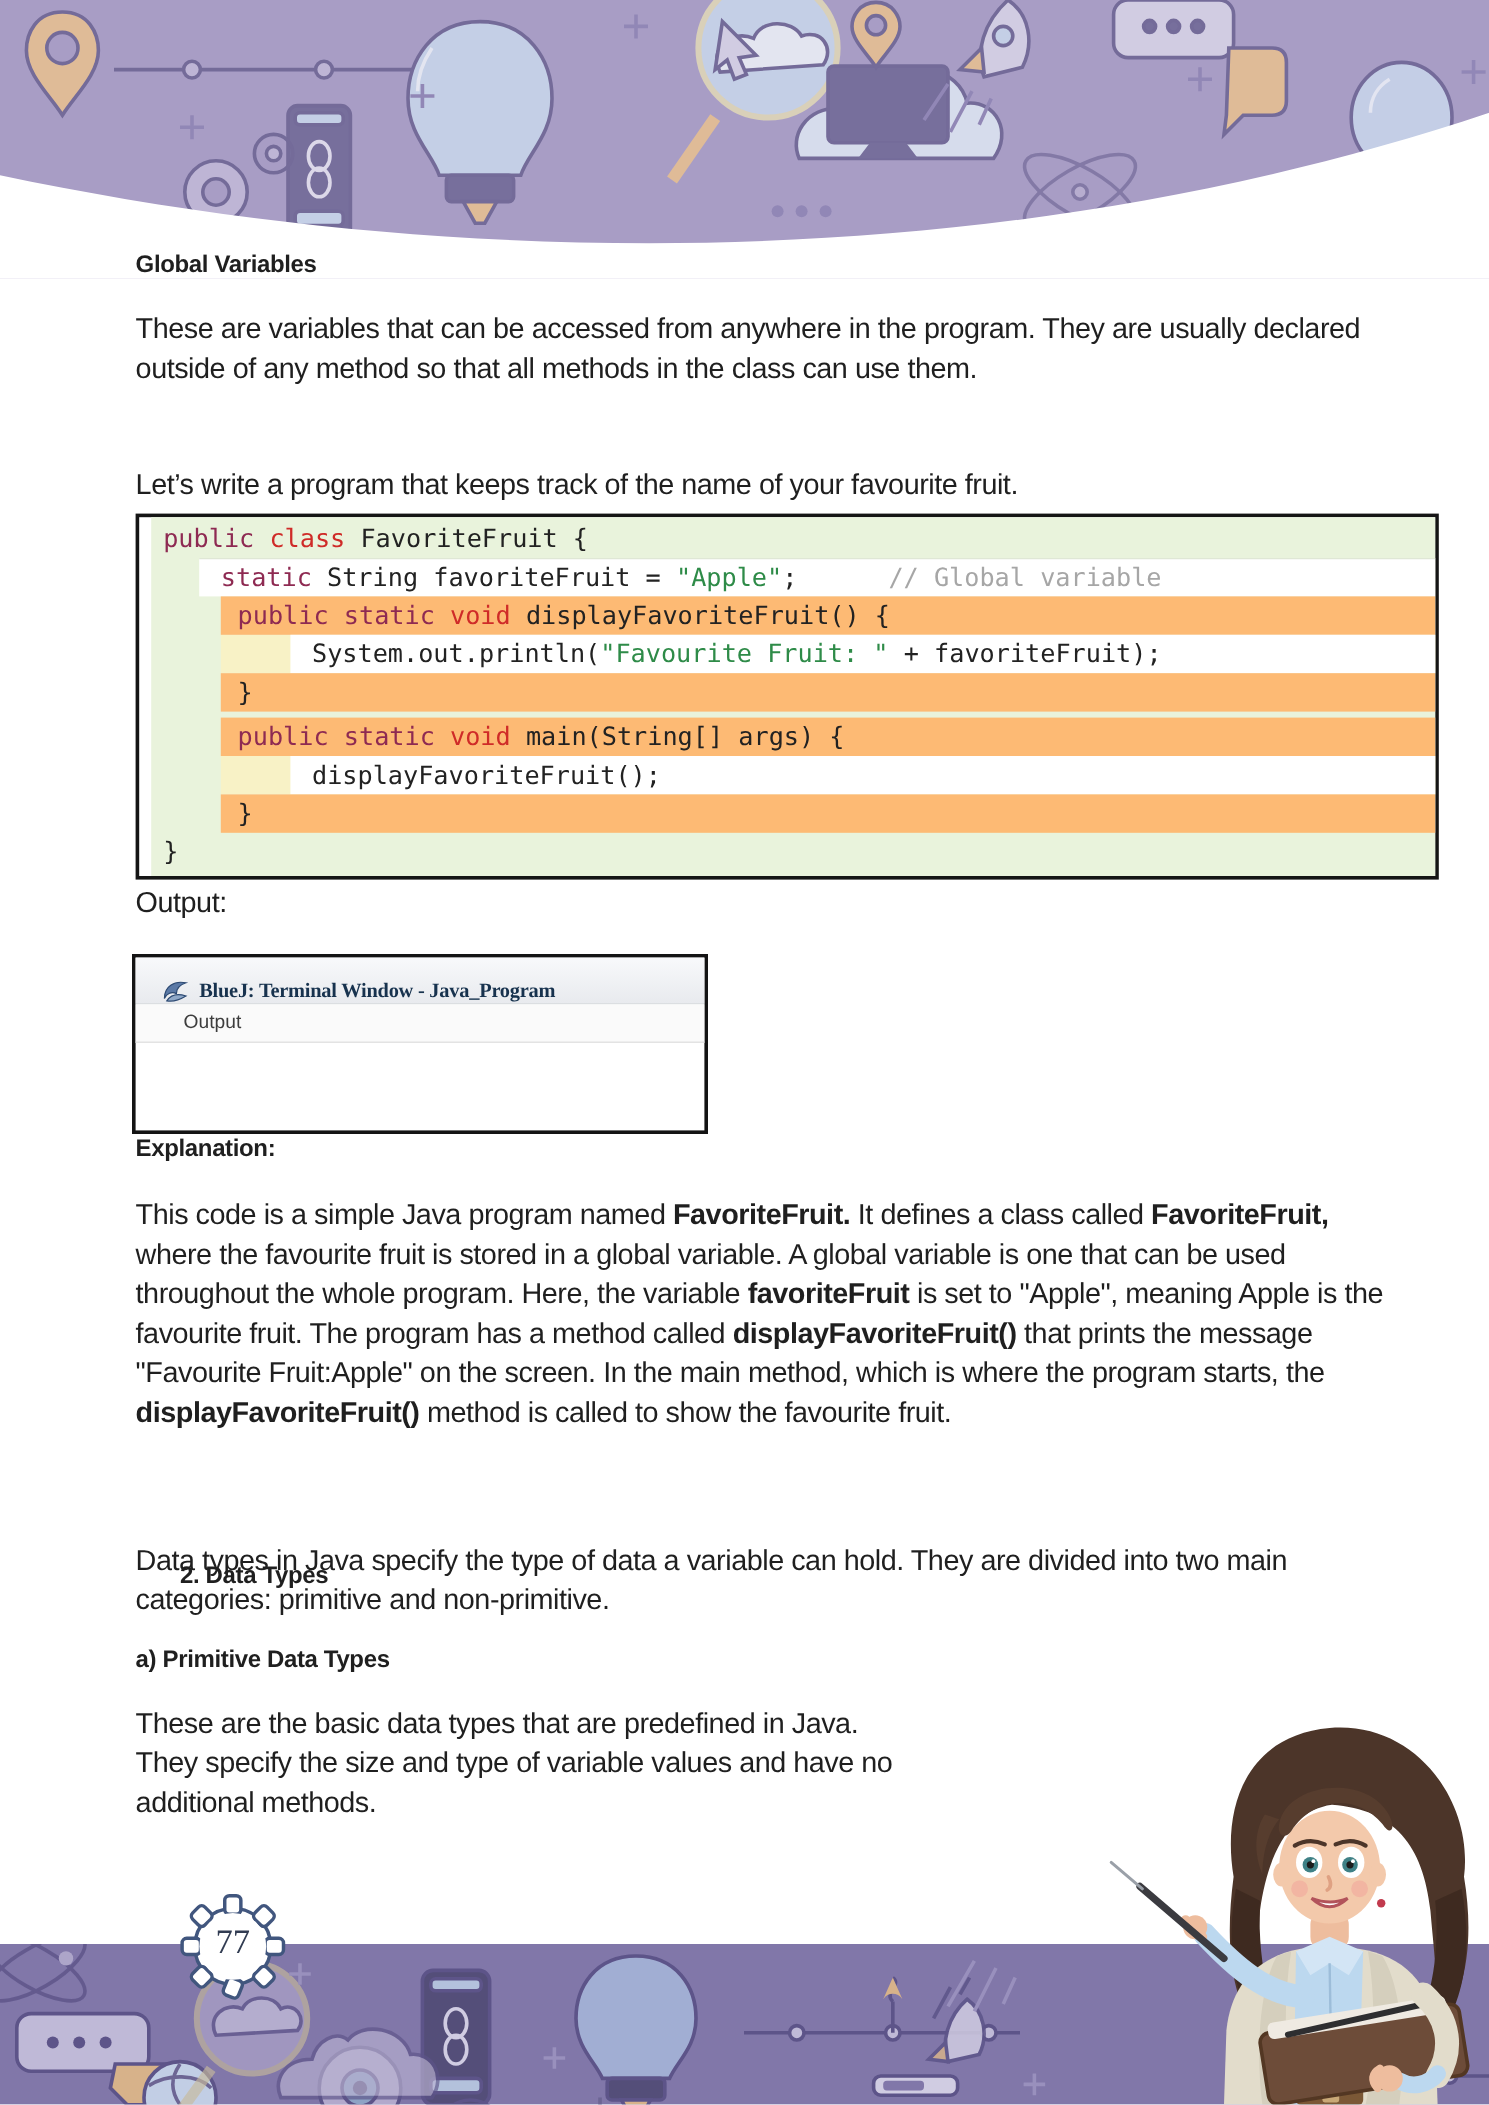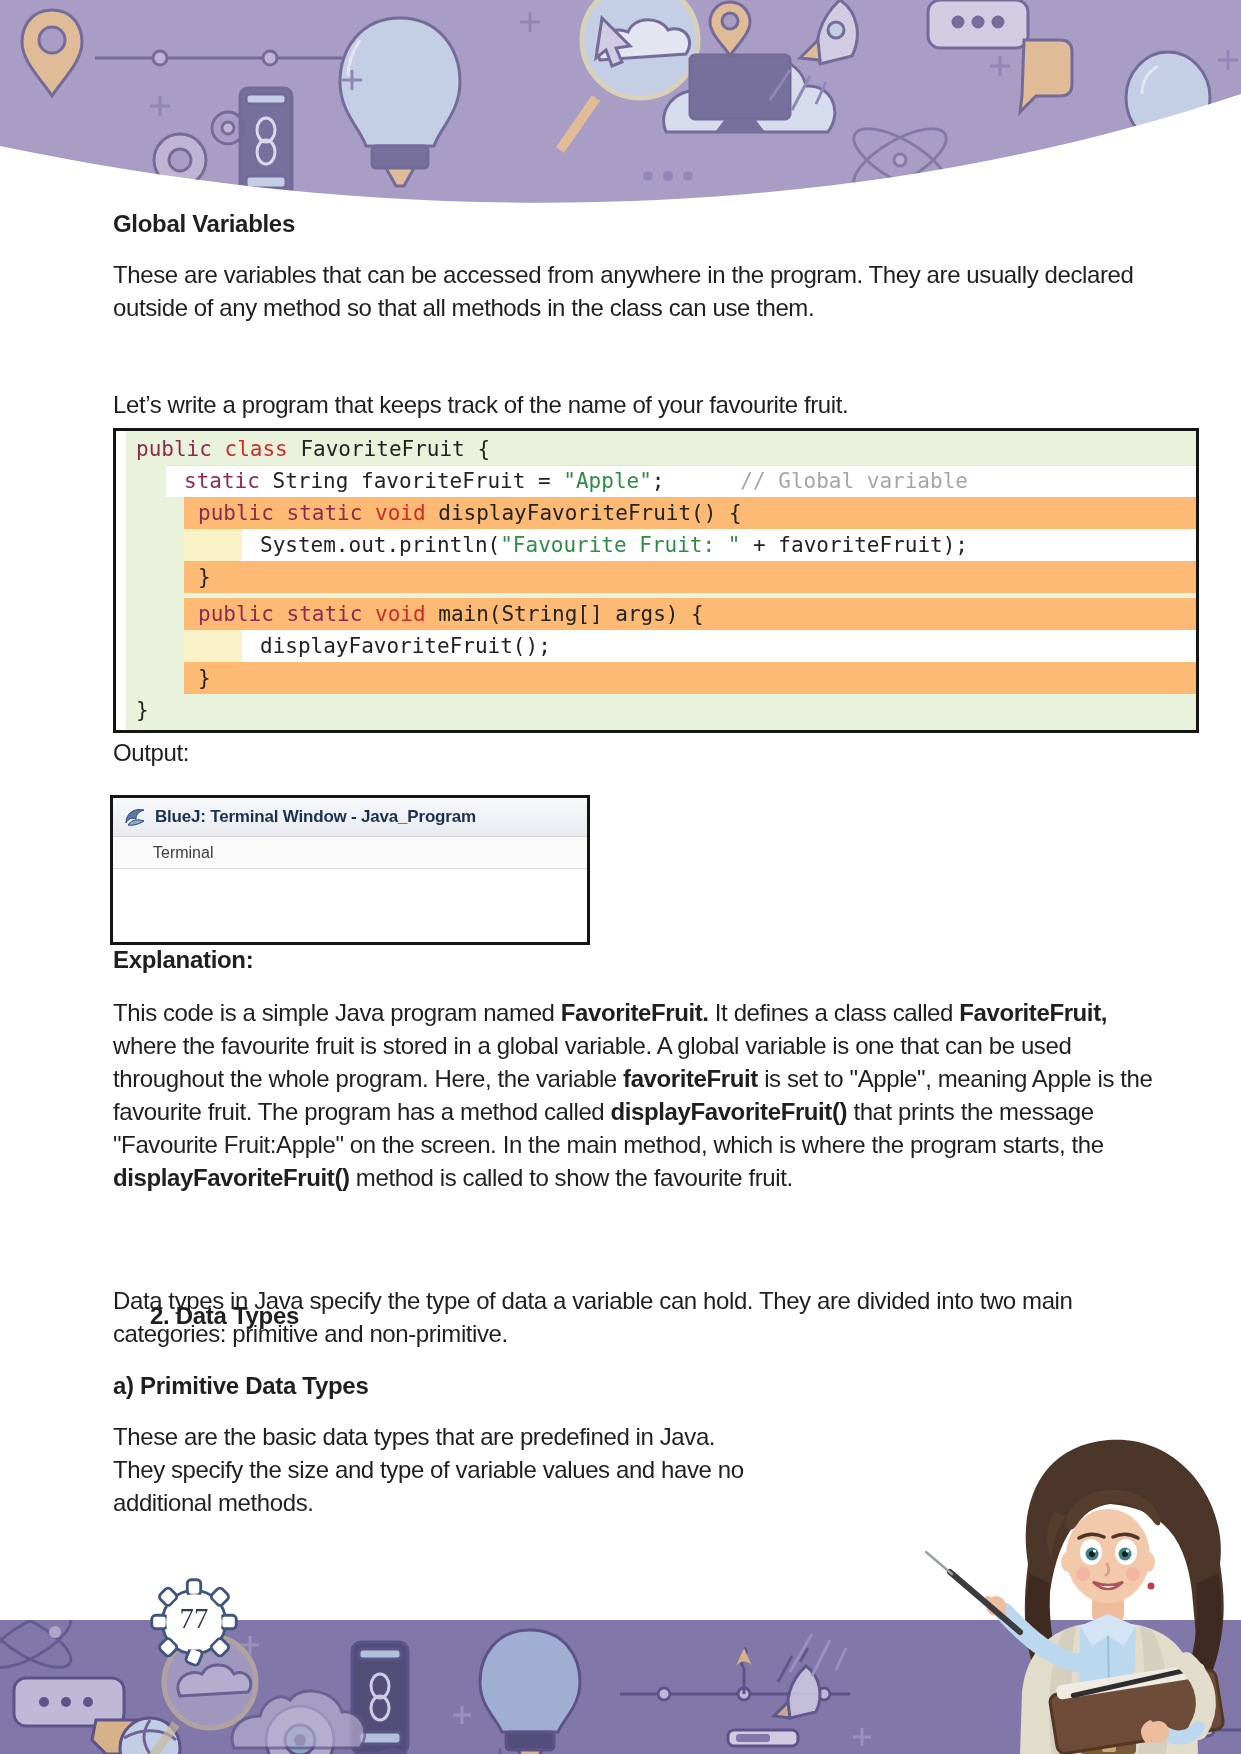--- a/index.html
+++ b/index.html
@@ -5,21 +5,21 @@
   html,body{margin:0;padding:0;background:#ffffff;}
   .page{position:relative;width:1241px;height:1754px;background:#ffffff;overflow:hidden;
         font-family:"Liberation Sans",sans-serif;color:#1f1f1f;}
   
   .band{position:absolute;left:0;width:1241px;}
   .band svg{display:block;}
   .header-band{top:0;height:232px;}
   .footer-band{top:1620px;height:134px;}
   
   .abs{position:absolute;}
-  .h-bold{font-weight:bold;font-size:24px;letter-spacing:-0.3px;}
+  .h-bold{font-weight:bold;font-size:20px;letter-spacing:-0.3px;}
   .para{font-size:24px;line-height:33px;letter-spacing:-0.4px;}
   .para strong{letter-spacing:-0.4px;}
   
   .codeblock{position:absolute;left:113px;top:428px;width:1086px;border:3px solid #151515;
              background:#ffffff;box-sizing:border-box;}
   .code-scope{background:#e9f3dc;margin-left:10px;padding:2px 0 4px 0;}
   .code-line{height:32px;line-height:32px;font-family:"DejaVu Sans Mono",monospace;
              font-size:21px;white-space:pre;display:flex;align-items:flex-end;}
   .code-inner{display:block;}
   .ln-class .code-inner,.ln-endclass .code-inner{padding-left:10px;}
@@ -33,22 +33,22 @@
   .gap{margin-top:5px;}
   .tk-kw1{color:#8e2a52;}
   .tk-kw2{color:#cf2b28;}
   .tk-plain{color:#222222;}
   .tk-str{color:#2e8b48;}
   .tk-com{color:#a6a6a6;}
   
   .terminal{position:absolute;left:110px;top:795px;width:480px;height:150px;
             border:3px solid #141414;background:#ffffff;box-sizing:border-box;}
   .term-titlebar{height:38px;background:linear-gradient(#f8f9fb,#e8eaee);
-                 border-bottom:1px solid #d4d6da;display:flex;align-items:center;
-                 gap:9px;padding-left:11px;}
+                 border-bottom:1px solid #d4d6da;display:flex;align-items:flex-end;
+                 gap:9px;padding-left:22px;font-family:Liberation Serif, serif;}
   .term-title{font-size:17px;font-weight:bold;color:#17324e;letter-spacing:-0.2px;}
   .term-menubar{height:31px;background:#fafafa;border-bottom:1px solid #dddddd;
                 display:flex;align-items:center;padding-left:40px;font-size:16px;color:#3d3d3d;}
   .term-content{padding:5px 6px 0 6px;}
   .term-line{font-family:"DejaVu Sans Mono",monospace;font-size:24px;color:#111111;
              padding:2px 4px 6px 4px;border-bottom:1px solid #d9d9d9;}
   
   .gear-badge{position:absolute;left:146px;top:1572px;width:96px;height:100px;}
   .gear-badge text{font-family:"Liberation Serif",serif;font-size:30px;fill:#323c52;}
   
@@ -190,21 +190,21 @@
 
   <div class="terminal">
     <div class="term-titlebar">
       <svg width="22" height="20" viewBox="0 0 22 20">
         <path d="M2 16 C2 6 10 1 20 3 C14 5 12 8 12 12 C8 10 4 12 2 16 Z" fill="#5b79a6" stroke="#2d4a73" stroke-width="1"></path>
         <path d="M4 18 C8 12 14 12 20 14 C15 17 9 19 4 18 Z" fill="#8fa8c8" stroke="#2d4a73" stroke-width="1"></path>
       </svg>
       <span class="term-title">BlueJ: Terminal Window - Java_Program</span>
     </div>
     <div class="term-menubar">
-      <span>Terminal</span>
+      <span>Output</span>
     </div>
   </div>
 
   <div class="abs h-bold" style="left:113px;top:946px;">Explanation:</div>
 
   <div class="abs para" style="left:113px;top:996px;width:1040px;"><span>This code is a simple Java program named </span><strong>FavoriteFruit.</strong><span> It defines a class called </span><strong>FavoriteFruit,</strong><span> where the favourite fruit is stored in a global variable. A global variable is one that can be used throughout the whole program. Here, the variable </span><strong>favoriteFruit</strong><span> is set to "Apple", meaning Apple is the favourite fruit. The program has a method called </span><strong>displayFavoriteFruit()</strong><span> that prints the message "Favourite Fruit:Apple" on the screen. In the main method, which is where the program starts, the </span><strong>displayFavoriteFruit()</strong><span> method is called to show the favourite fruit.</span></div>
 
   <div class="abs h-bold" style="left:150px;top:1302px;">2.  Data Types</div>
 
   <div class="abs para" style="left:113px;top:1284px;width:1035px;">Data types in Java specify the type of data a variable can hold. They are divided into two main categories: primitive and non-primitive.</div>

